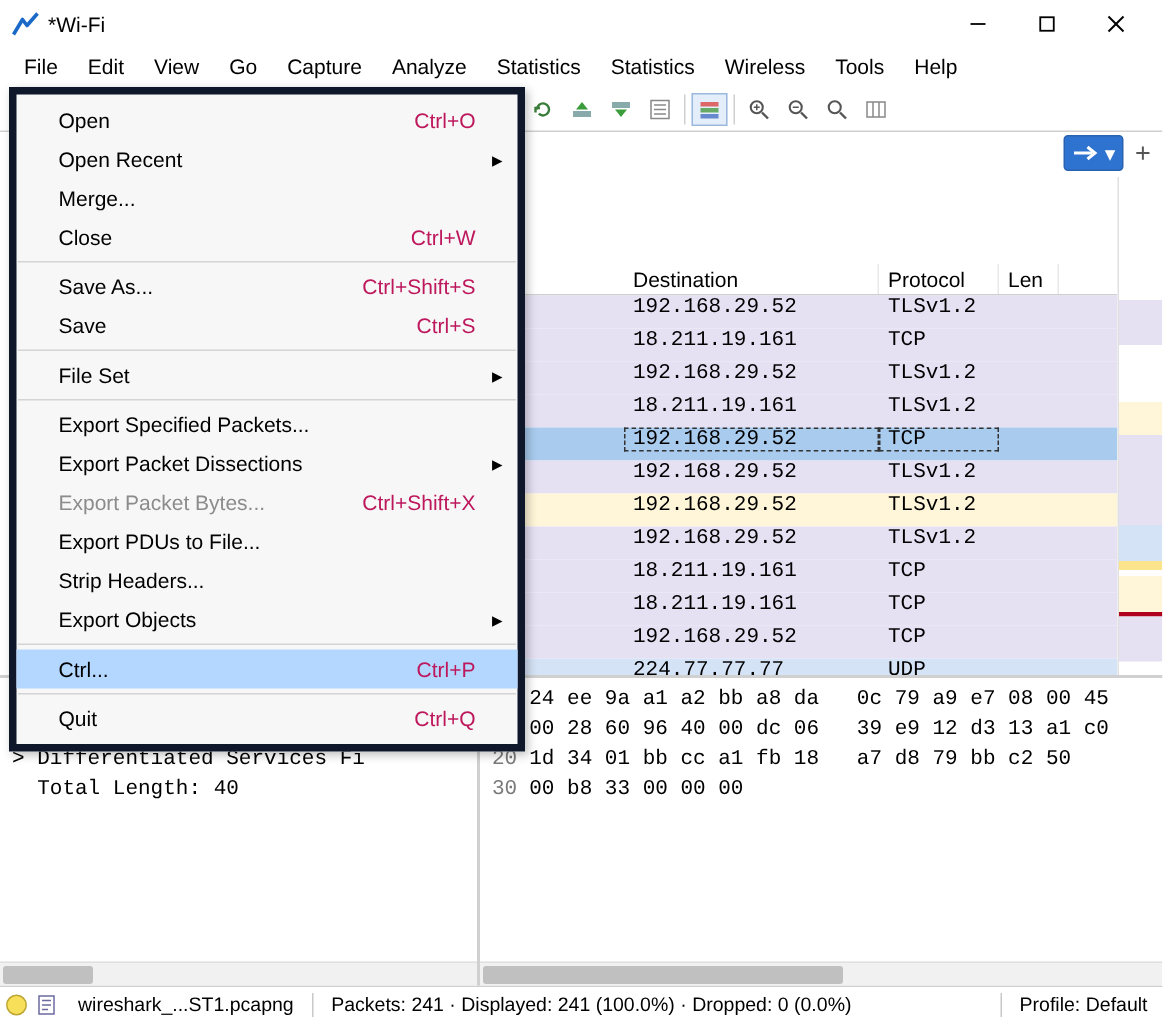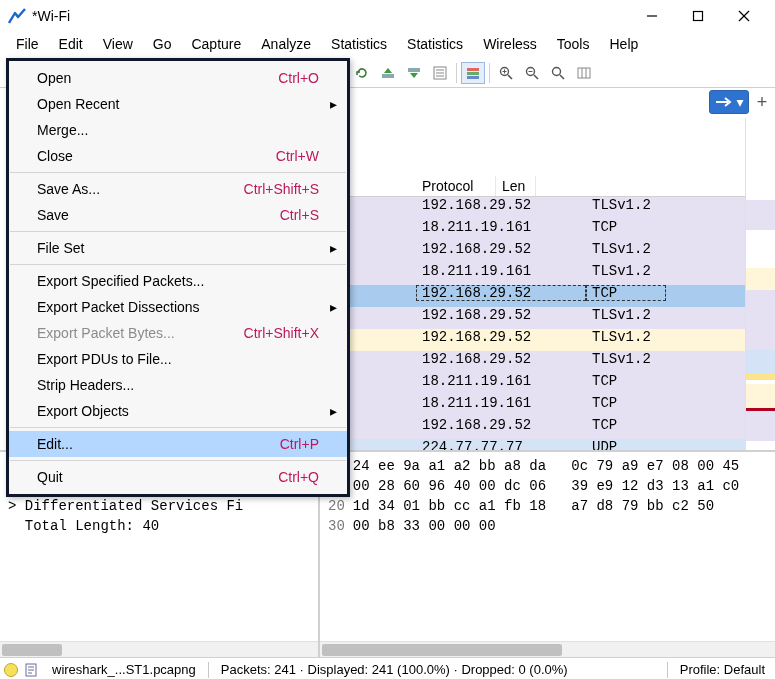--- a/index.html
+++ b/index.html
@@ -56,21 +56,21 @@
   .hscroll { height:16px; background:#f1f1f1; border-top:1px solid #e0e0e0; position:relative;}
   .hscroll .thumb { position:absolute; top:2px; height:12px; background:#c0c0c0; border-radius:2px;}
   
   .statusbar { height:24px; border-top:1px solid #d0d0d0; display:flex; align-items:center; font-size:13px; padding:0 4px; gap:6px;}
   .statusbar .sep { width:1px; height:16px; background:#c8c8c8; }
   .statusbar .sitem { padding:0 6px; white-space:nowrap; }
   .statusdot { width:14px; height:14px; border-radius:50%; background:#f8df5a; border:1px solid #bda634; }
   .sicon { width:16px; height:16px; }
   
   
-  .dropdown { position:absolute; left:6px; top:58px; width:344px; background:#f7f7f7; border:3px solid #0f172a; box-shadow:2px 2px 6px rgba(0,0,0,0.25); z-index:50; padding:4px 0;}
+  .dropdown { position:absolute; left:6px; top:58px; width:344px; background:#f7f7f7; border:5px solid #0f172a; box-shadow:2px 2px 6px rgba(0,0,0,0.25); z-index:50; padding:4px 0;}
   .dropdown .ditem { display:flex; align-items:center; height:26px; padding:0 28px 0 28px; position:relative;}
   .dropdown .ditem.disabled { color:#8c8c8c; }
   .dropdown .ditem .label { flex:1 1 auto; }
   .dropdown .ditem .accel { color:#be185d; }
   .dropdown .ditem.hover { background:#b3d7ff; }
   .dropdown .dsep { height:1px; background:#d4d4d4; margin:3px 1px; }
   .dropdown .subarrow { position:absolute; right:10px; }
   
   
   .ov { position:absolute; left:0; right:0; }
@@ -199,20 +199,21 @@
   <div class="plusbtn">+</div>
 </div>
 
 <div class="content">
 
   <div class="pktpane">
     <div class="pktleft">
       <div style="margin-left:344px; height:100%; display:flex; flex-direction:column;">
         <div style="flex:0 0 58px"></div>
         <div class="headerrow" style="padding-left:72px;">
+          <div class="hcell dest">Destination</div>
           <div class="hcell proto">Protocol</div>
           <div class="hcell len">Len</div>
         </div>
         <div class="rows" id="pktrows" style="padding-left:0;">
             <div class="row clr-lav">
               <div class="cell" style="flex:0 0 72px"></div>
               <div class="cell dest">192.168.29.52</div>
               <div class="cell proto">TLSv1.2</div>
               <div class="cell len"></div>
             </div>
@@ -387,21 +388,21 @@
     </div>
   <div class="ditem">
     <span class="label">Strip Headers...</span>
     </div>
   <div class="ditem">
     <span class="label">Export Objects</span>
       <span class="subarrow">▸</span>
     </div>
   <div class="dsep"></div>
   <div class="ditem hover">
-    <span class="label">Edit...</span>
+    <span class="label">Ctrl...</span>
       <span class="accel">Ctrl+P</span>
     </div>
   <div class="dsep"></div>
   <div class="ditem">
     <span class="label">Quit</span>
       <span class="accel">Ctrl+Q</span>
     </div>
 </div>
 
 </body></html>

